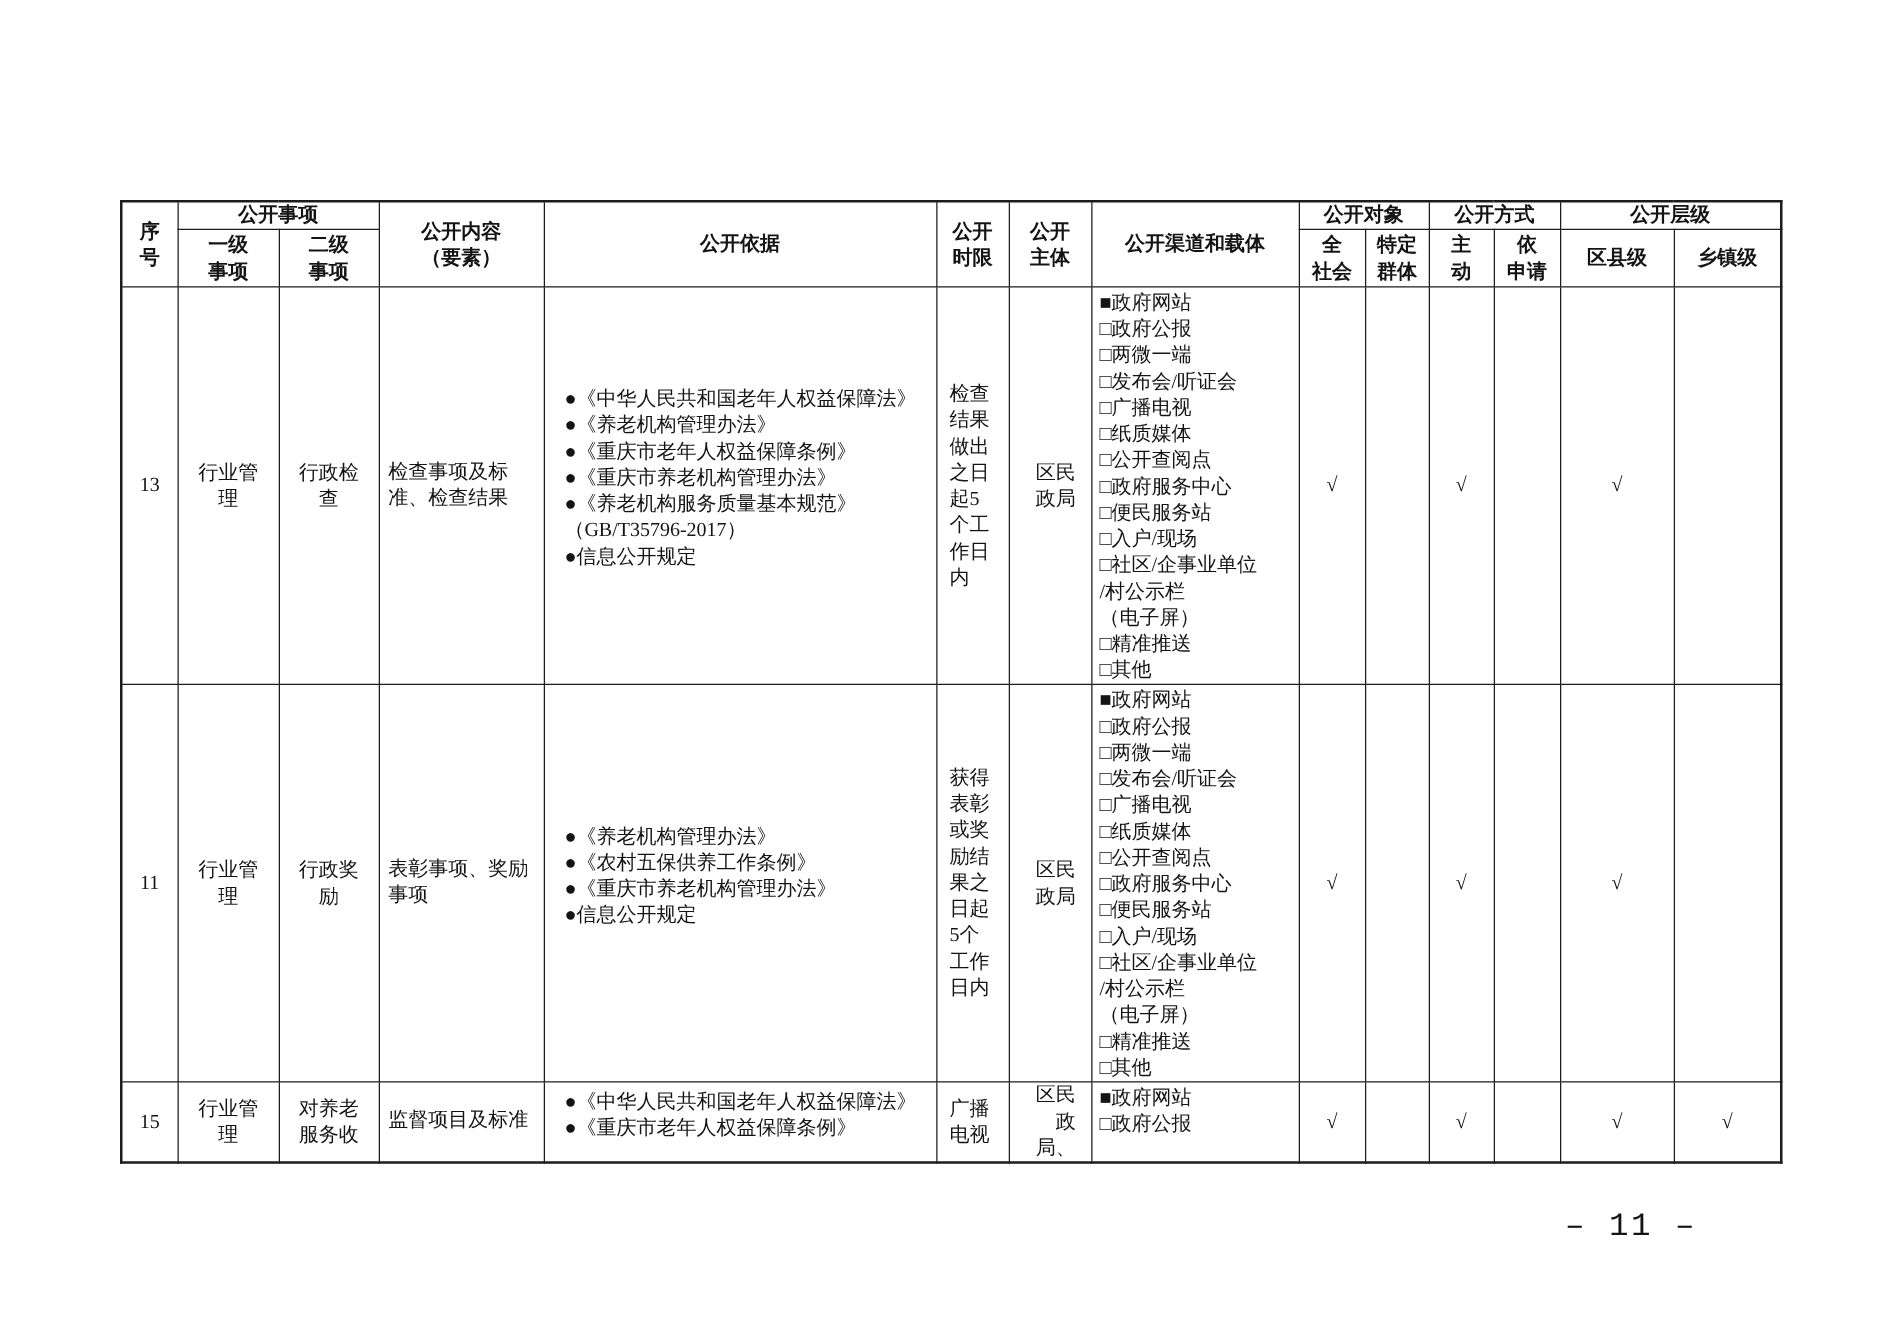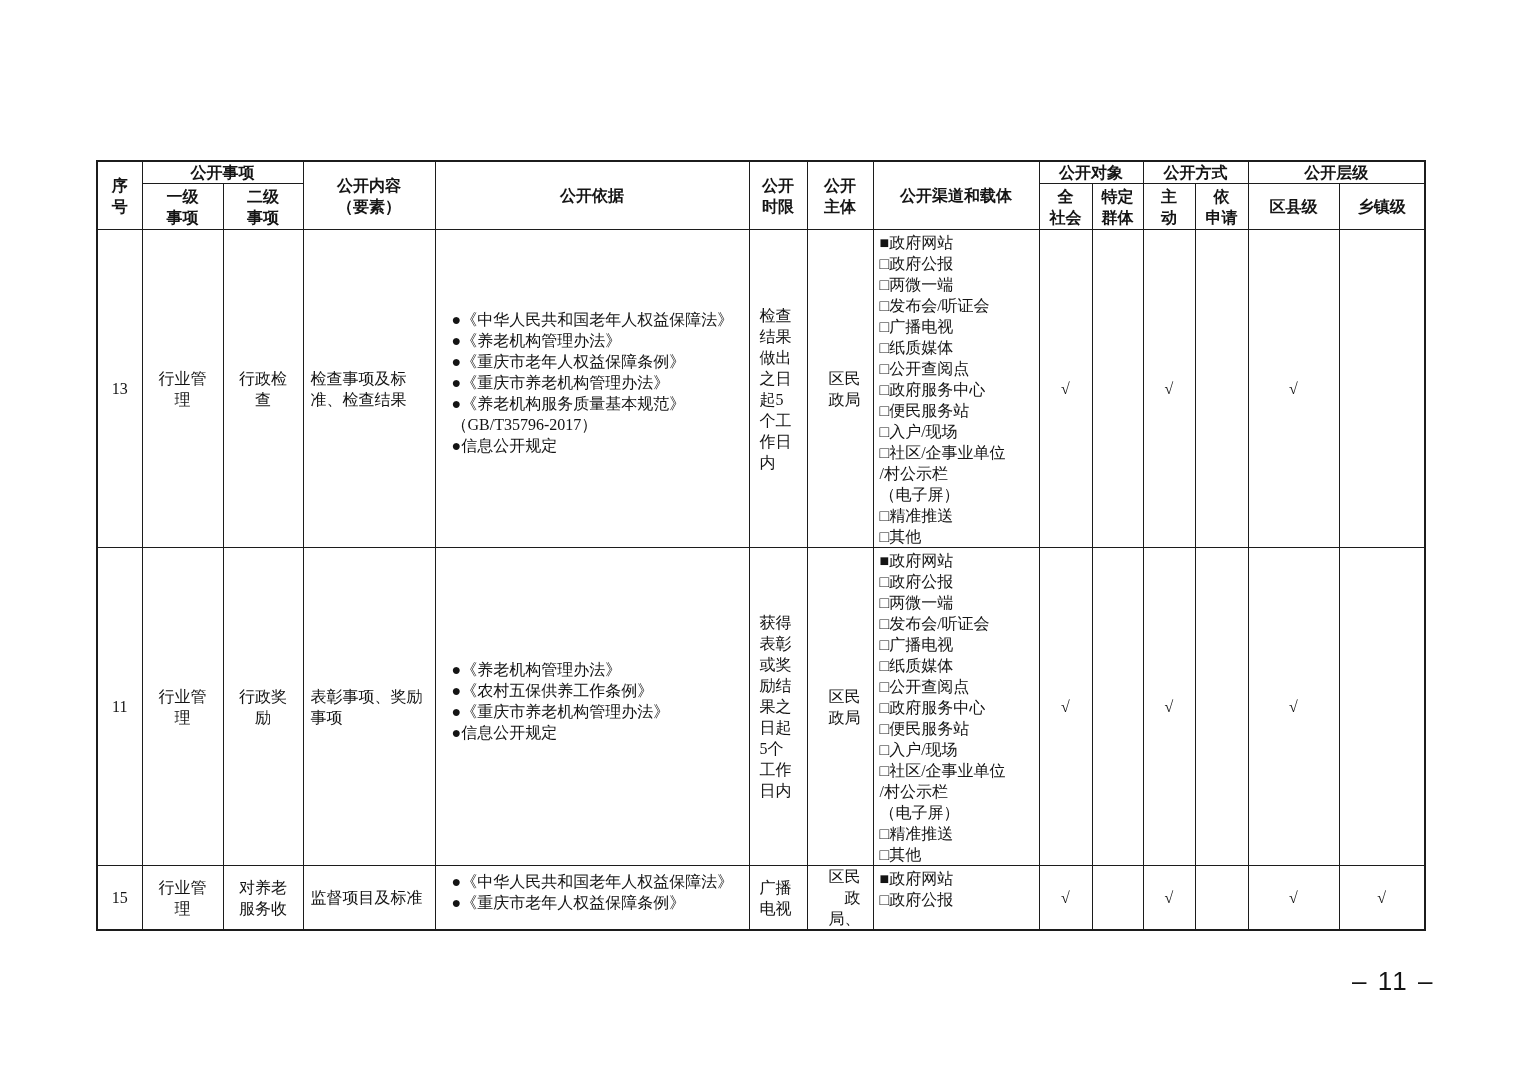--- a/index.html
+++ b/index.html
@@ -23,32 +23,32 @@
   .doc-table th{
     font-weight:bold;white-space:pre-line;line-height:21px;padding:0 2px;
   }
   tr.hrow1{height:22px;}
   tr.hrow2{height:46px;}
   tr.row-tall{height:317px;}
   tr.row-short{height:46px;}
   td.c-no{padding:0 7px;}
   td.c-l1{padding:0 10px;margin-left:37px;}
   td.c-l2{padding:0 10px;margin-left:22px;}
-  td.c-content{padding:0 7px;text-align:left;}
+  td.c-content{padding:0 7px;text-align:left;font-family:Liberation Mono, monospace;}
   td.c-basis{text-align:left;padding:0 4px 12px 16px;}
   td.c-basis .line{white-space:nowrap;}
   td.c-time{padding:0 10px;text-align:left;}
   td.c-subject{padding:0 12px;text-align:right;}
   td.c-channels{vertical-align:top;text-align:left;padding:2px 2px 0 6px;margin-top:29px;}
   td.c-channels .line{white-space:nowrap;}
   td.c-check{font-size:16px;}
   .page-number{
-    position:absolute;left:1352px;top:966px;
+    position:absolute;left:1252px;top:966px;
     font-size:26px;letter-spacing:2px;color:#141414;
-    font-family:Liberation Sans, sans-serif;
+    font-family:Liberation Mono, monospace;
   }
 </style>
 </head>
 <body>
 
 <table class="doc-table">
   <colgroup>
     <col style="width:45px">
       <col style="width:81px">
       <col style="width:80px">

